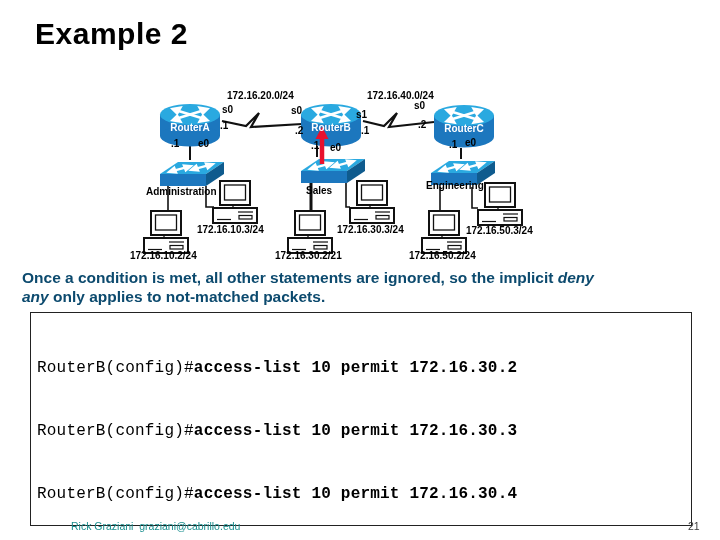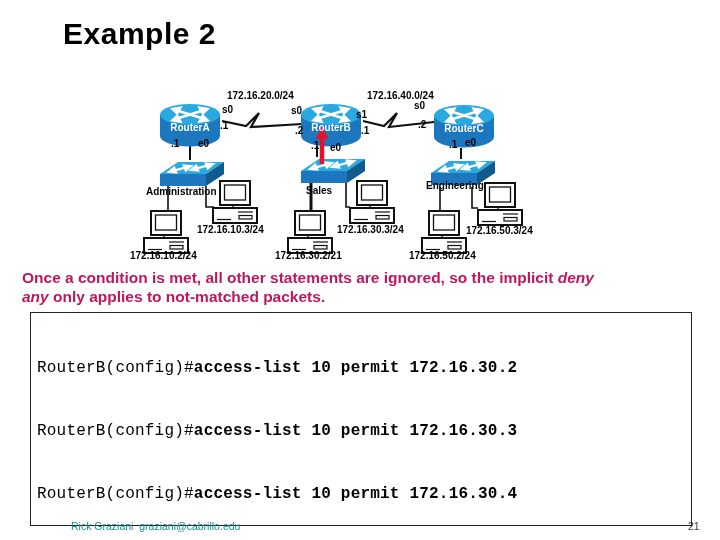--- a/index.html
+++ b/index.html
@@ -1,26 +1,26 @@
 <!DOCTYPE html>
 <html><head>
 <meta charset="utf-8">
 <style>
   html,body{margin:0;padding:0;background:#fff;}
   #slide{position:relative;width:720px;height:540px;background:#fff;overflow:hidden;
          font-family:"Liberation Sans",sans-serif;}
   .title{position:absolute;left:35px;top:17px;font-size:30px;font-weight:bold;
-         letter-spacing:.5px;color:#000;margin-left:28px;}
+         letter-spacing:.5px;color:#000;}
   .diagram{position:absolute;left:0;top:0;width:720px;height:270px;}
   .diagram svg{position:absolute;left:0;top:0;}
   .dlbl{position:absolute;font-size:10px;font-weight:bold;color:#000;white-space:nowrap;line-height:10px;}
   .rname{position:absolute;width:64px;text-align:center;font-size:10px;font-weight:bold;
          color:#fff;white-space:nowrap;line-height:10px;}
   .intro{position:absolute;left:22px;top:269px;font-size:15.5px;font-weight:bold;
-         line-height:18.5px;color:#be185d;}
+         line-height:18.5px;color:#0c4a6e;}
   .intro div{white-space:nowrap;}
   .codebox{position:absolute;left:30px;top:312px;width:654px;height:193px;
            border:1px solid #222;background:#fff;padding:3px 0 16px 6px;
            font-family:"Liberation Mono",monospace;font-size:16px;line-height:21px;
            letter-spacing:.2px;color:#000;white-space:pre;}
   .code-line{min-height:21px;}
   .code-line .cmd{font-weight:bold;}
   .footer-credit{position:absolute;left:35px;top:520px;font-size:10.5px;color:#1a8f8f;white-space:pre;padding-left:36px;}
   .footer-page{position:absolute;left:688px;top:520px;font-size:10.5px;color:#3a3a3a;}
 </style>

